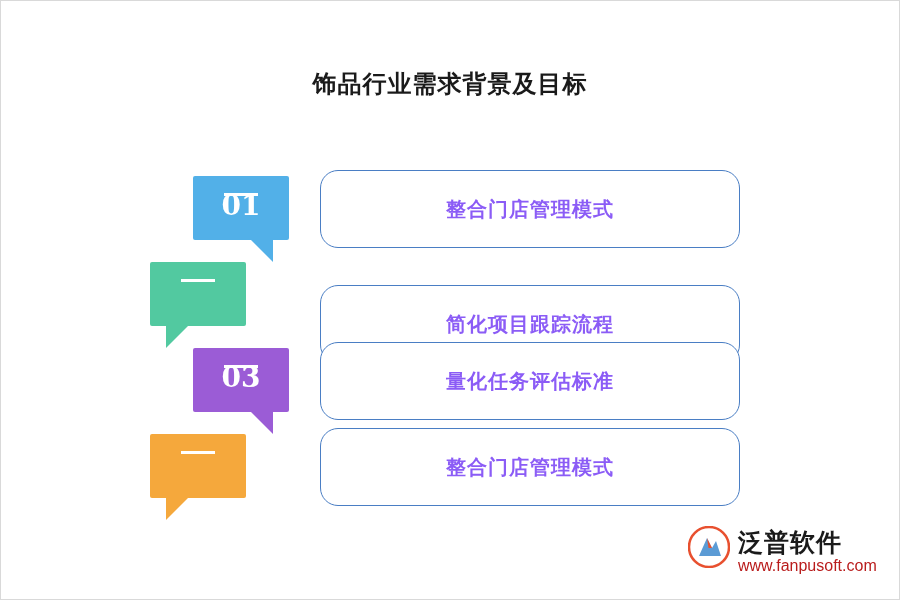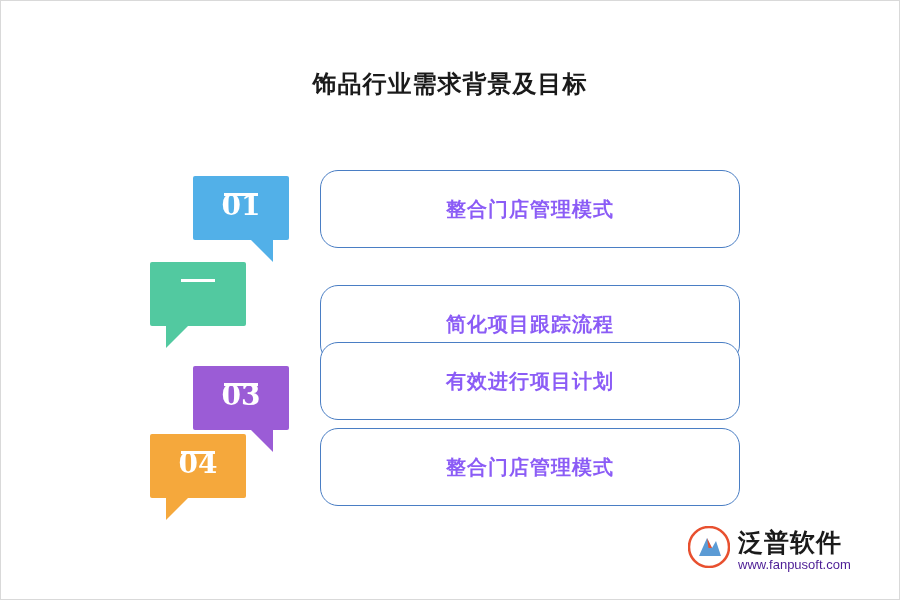--- a/index.html
+++ b/index.html
@@ -160,22 +160,22 @@
     font-size: 25px;
     color: #1a1a1a;
     letter-spacing: 1px;
     white-space: nowrap;
   }
   .logo-url {
     position: absolute;
     left: 50px;
     top: 33px;
     font-family: "Liberation Sans", sans-serif;
-    font-size: 13px;
-    color: #4c1d95;
+    font-size: 16px;
+    color: #b91c1c;
     white-space: nowrap;
   }
 </style>
 </head>
 <body>
 
 <div class="page-border"></div>
 
 <div class="title">饰品行业需求背景及目标</div>
 
@@ -200,35 +200,34 @@
 
 <div class="tag" id="tag-1" style="left: 150px; top: 262px;">
   <div class="tag-body" style="background: rgb(82, 201, 160);"></div>
   <div class="tag-tail" style="border-width: 22px 22px 0px 0px; border-color: rgb(82, 201, 160) transparent transparent; left: 16px;"></div>
   <div class="tag-underline"></div>
 </div>
 <div class="box" id="box-1" style="top: 273px; border-color: rgb(74, 126, 196); margin-top: 12px;">
   <span class="box-text">简化项目跟踪流程</span>
 </div>
 
-<div class="tag" id="tag-2" style="left: 193px; top: 348px; margin-top: 18px;">
+<div class="tag" id="tag-2" style="left: 193px; top: 348px;">
   <div class="tag-body" style="background: rgb(155, 92, 214);"></div>
   <div class="tag-tail" style="border-width: 22px 0px 0px 22px; border-color: rgb(155, 92, 214) transparent transparent; left: 58px;"></div>
   <div class="tag-underline"></div>
   <div class="tag-num">03</div>
 </div>
 <div class="box" id="box-2" style="top: 342px; border-color: rgb(74, 126, 196);">
-  <span class="box-text">有效进行项目计划</span>
+  <span class="box-text">量化任务评估标准</span>
 </div>
 
 <div class="tag" id="tag-3" style="left: 150px; top: 434px;">
   <div class="tag-body" style="background: rgb(245, 168, 60);"></div>
   <div class="tag-tail" style="border-width: 22px 22px 0px 0px; border-color: rgb(245, 168, 60) transparent transparent; left: 16px;"></div>
   <div class="tag-underline"></div>
-  <div class="tag-num">04</div>
 </div>
 <div class="box" id="box-3" style="top: 428px; border-color: rgb(74, 126, 196);">
   <span class="box-text">整合门店管理模式</span>
 </div>
 
 <div class="logo">
   <svg class="logo-mark" viewBox="0 0 42 42">
     <circle cx="21" cy="21" r="20" fill="none" stroke="#e8502f" stroke-width="2.5"></circle>
     <path d="M11 30 L19 12 L24 22 L28 15 L33 30 Z" fill="#5b9bd5"></path>
     <path d="M19 12 L24 22 L20.5 22 Z" fill="#e8502f"></path>

